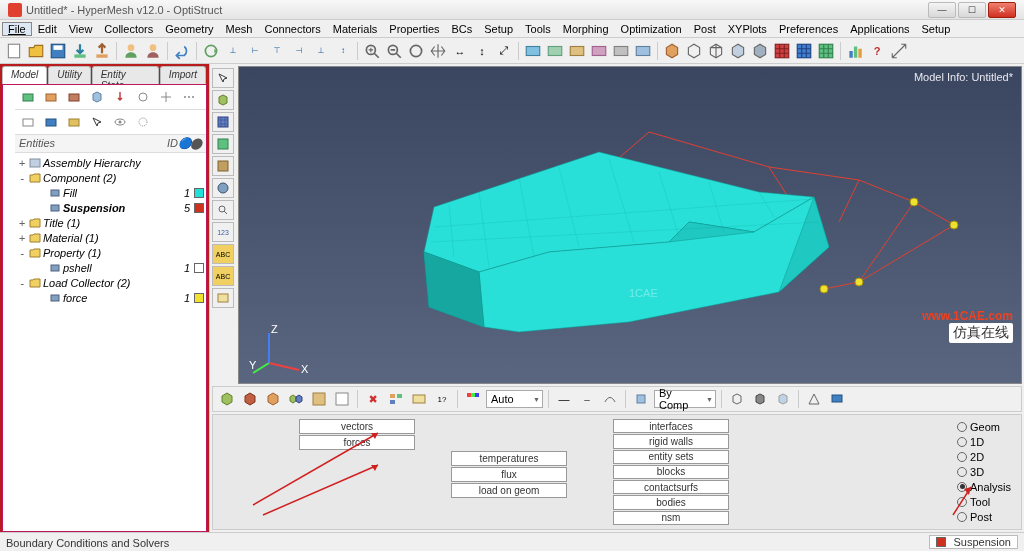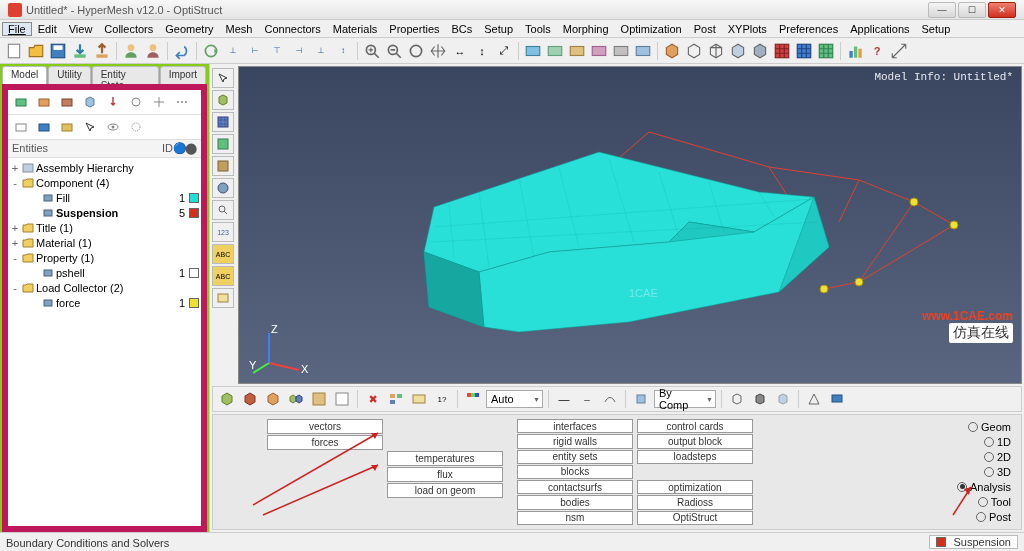--- a/index.html
+++ b/index.html
@@ -15,55 +15,55 @@
 .menubar { height: 18px; background: #f0f0f0; display: flex; align-items: center; padding: 0 2px; border-bottom: 1px solid #ccc; }
 .menubar span { padding: 1px 6px; color: #000; cursor: default; }
 .menubar span.active { border: 1px solid #888; background: #dde8f4; padding: 0px 5px; }
 .menubar span u { text-decoration: underline; }
 
 .toolbar { height: 26px; background: #f0f0f0; border-bottom: 1px solid #ccc; display: flex; align-items: center; padding: 0 4px; gap: 2px; }
 .tbtn { width: 20px; height: 20px; border: 1px solid transparent; display: flex; align-items: center; justify-content: center; border-radius: 2px; }
 .sep { width: 1px; height: 18px; background: #ccc; margin: 0 2px; }
 
 .main { display: flex; height: 468px; }
-.leftpanel { width: 210px; background: #84cc16; border-right: 1px solid #ccc; display: flex; flex-direction: column; }
+.leftpanel { width: 210px; background: #b91c1c; border-right: 1px solid #ccc; display: flex; flex-direction: column; font-style: italic; }
 .tabs { display: flex; height: 18px; margin: 2px 2px 0 2px; }
 .tab { padding: 2px 8px; background: #e8e8e8; border: 1px solid #bbb; border-bottom: none; border-radius: 3px 3px 0 0; margin-right: 1px; font-size: 10px; color: #333; }
 .tab.active { background: #fff; }
-.panelbody { background: #fff; border: 6px solid #be185d; margin: 0 2px; flex: 1; position: relative; }
+.panelbody { background: #fff; border: 1px solid #be185d; margin: 0 2px; flex: 1; position: relative; padding-left: 12px; }
 .ptoolbar { display: flex; padding: 3px; gap: 3px; border-bottom: 1px solid #ddd; flex-wrap: wrap; }
 .pticon { width: 20px; height: 18px; border: 1px solid transparent; display: flex; align-items: center; justify-content: center; }
 .pticon svg { width: 14px; height: 14px; }
 .treehdr { display: flex; padding: 2px 4px; background: #f4f4f4; border-bottom: 1px solid #ddd; font-size: 10px; color: #555; }
 .treehdr .c1 { flex: 1; }
 .tree { padding: 2px; }
 .treerow { display: flex; align-items: center; height: 15px; font-size: 10px; color: #000; }
 .treerow .exp { width: 10px; text-align: center; color: #666; cursor: pointer; }
 .treerow .ind { display: inline-block; }
 .ticon { width: 12px; height: 12px; margin: 0 2px; display: inline-flex; align-items: center; justify-content: center; }
 .swatch { width: 10px; height: 10px; border: 1px solid #666; }
 .treerow .lbl { flex: 1; white-space: nowrap; }
 .treerow .id { width: 20px; text-align: right; padding-right: 4px; }
 
 .viewarea { flex: 1; display: flex; flex-direction: column; }
 .viewport { flex: 1; background: linear-gradient(#3a4660,#5a6680); position: relative; margin: 2px 2px 0 2px; border: 1px solid #888; overflow: hidden; }
-.modelinfo { position: absolute; top: 4px; right: 8px; color: #e8e8f0; font-size: 11px; font-family: Liberation Mono, monospace; }
+.modelinfo { position: absolute; top: 4px; right: 8px; color: #e8e8f0; font-size: 11px; }
 .mesh { position: absolute; left: 120px; top: 30px; }
 .ltbtn { width: 22px; height: 20px; background: #f0f0f0; border: 1px solid #bbb; display: flex; align-items: center; justify-content: center; font-size: 9px; }
 .axis { position: absolute; left: 10px; bottom: 8px; }
 .watermark { position: absolute; right: 8px; bottom: 60px; font-size: 12px; font-weight: bold; color: #f04020; }
 .wmtxt { position: absolute; right: 8px; bottom: 40px; font-size: 14px; background: #fff; padding: 1px 4px; border-radius: 2px; color: #333; }
 
 .bottombar1 { height: 26px; background: #f0f0f0; border: 1px solid #ccc; margin: 2px; display: flex; align-items: center; padding: 0 4px; gap: 3px; }
 .combo { height: 18px; background: #fff; border: 1px solid #aaa; font-size: 10px; padding: 0 14px 0 4px; position: relative; display: flex; align-items: center; }
 .combo::after { content: '▼'; position: absolute; right: 2px; font-size: 7px; color: #666; }
 
 .analysispanel { background: #e8e8e8; border: 1px solid #ccc; margin: 0 2px 2px 2px; padding: 4px; display: flex; gap: 4px; height: 116px; position: relative; }
 .apcol { display: flex; flex-direction: column; gap: 1px; }
-.apbtn { width: 116px; height: 15px; background: #fff; border: 1px solid #999; font-size: 10px; color: #333; text-align: center; display: flex; align-items: center; justify-content: center; }
+.apbtn { width: 116px; height: 15px; background: #fff; border: 1px solid #999; font-size: 10px; color: #333; text-align: center; display: flex; align-items: center; justify-content: center; margin-left: 32px; }
 .radiocol { display: flex; flex-direction: column; gap: 0px; padding-left: 8px; }
 .radiorow { display: flex; align-items: center; gap: 3px; font-size: 10px; height: 15px; }
 .radio { width: 10px; height: 10px; border: 1px solid #666; border-radius: 50%; display: flex; align-items: center; justify-content: center; }
 .radio.on::after { content: ''; width: 5px; height: 5px; background: #333; border-radius: 50%; }
 
 .statusbar { height: 17px; background: #f0f0f0; border-top: 1px solid #ccc; display: flex; align-items: flex-end; padding: 0 6px; font-size: 10px; color: #333; }
 .statusswatch { width: 10px; height: 10px; background: #d03020; border: 1px solid #666; margin: 0 4px 0 0; }
 .statuslbl { border: 1px solid #bbb; padding: 0 6px; background: #fff; display: flex; align-items: center; gap: 4px; height: 14px; }
 </style>
 </head>
@@ -386,21 +386,21 @@
             <span class="lbl">Assembly Hierarchy</span>
           </div>
           <div class="treerow">
             <span class="exp">-</span>
             <span class="ind" style="width: 0px;"></span>
             <span class="ticon">
               <svg width="12" height="12" viewBox="0 0 12 12">
                 <path d="M1 3h3l1-1h6v8H1z" fill="#f0d060" stroke="#a08030"></path>
               </svg>
             </span>
-            <span class="lbl">Component (4)</span>
+            <span class="lbl">Component (2)</span>
           </div>
           <div class="treerow">
             <span class="exp"></span>
             <span class="ind" style="width: 20px;"></span>
             <span class="ticon">
               <svg width="12" height="12" viewBox="0 0 12 12">
                 <rect x="2" y="3" width="8" height="6" fill="#80a0c0" stroke="#506080"></rect>
               </svg>
             </span>
             <span class="lbl">Fill</span>
@@ -723,30 +723,21 @@
         </div>
       <div class="apcol" id="apcol4" style="margin-left:10px;">
           <div class="apbtn">interfaces</div>
           <div class="apbtn">rigid walls</div>
           <div class="apbtn">entity sets</div>
           <div class="apbtn">blocks</div>
           <div class="apbtn">contactsurfs</div>
           <div class="apbtn">bodies</div>
           <div class="apbtn">nsm</div>
         </div>
-      <div class="apcol" id="apcol5">
-          <div class="apbtn">control cards</div>
-          <div class="apbtn">output block</div>
-          <div class="apbtn">loadsteps</div>
-          <div style="height: 15px;"></div>
-          <div class="apbtn">optimization</div>
-          <div class="apbtn">Radioss</div>
-          <div class="apbtn">OptiStruct</div>
-        </div>
-      <div class="radiocol" id="radiocol" style="margin-left:auto;padding-right:6px;align-items:flex-end;">
+      <div class="radiocol" id="radiocol" style="margin-left:auto;padding-right:6px;">
           <div class="radiorow">
             <span class="radio"></span>
             <span>Geom</span>
           </div>
           <div class="radiorow">
             <span class="radio"></span>
             <span>1D</span>
           </div>
           <div class="radiorow">
             <span class="radio"></span>

